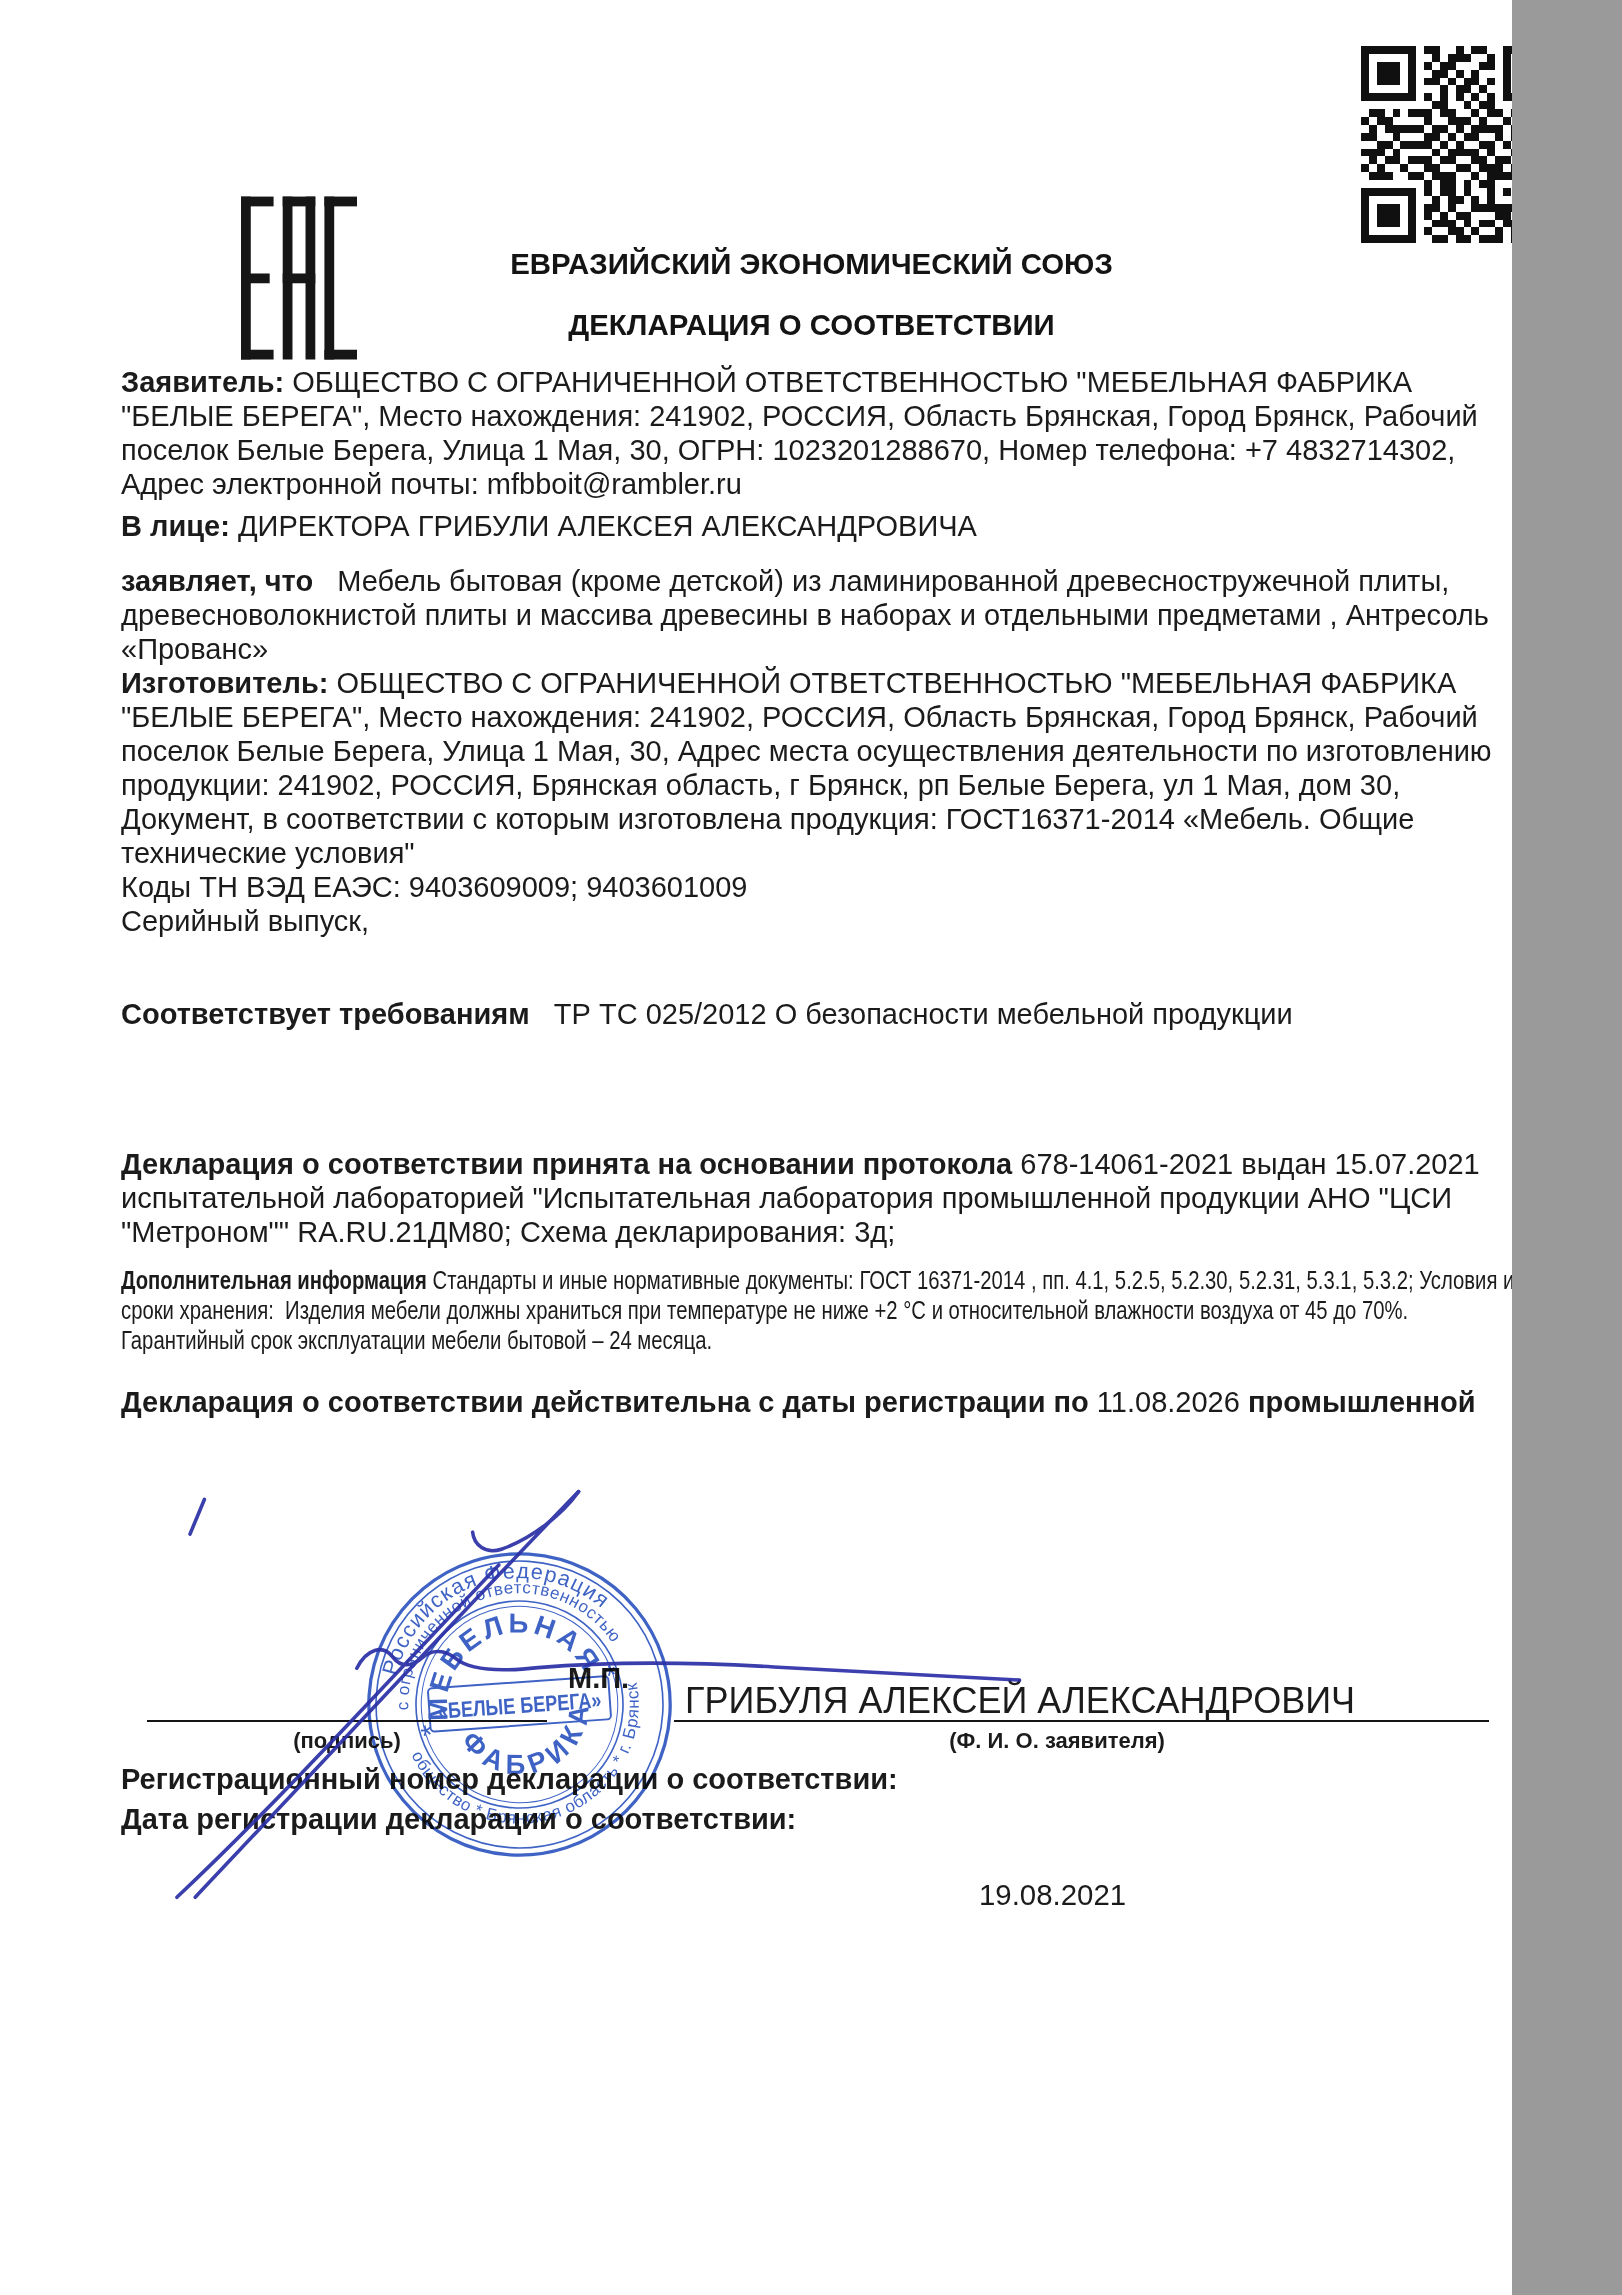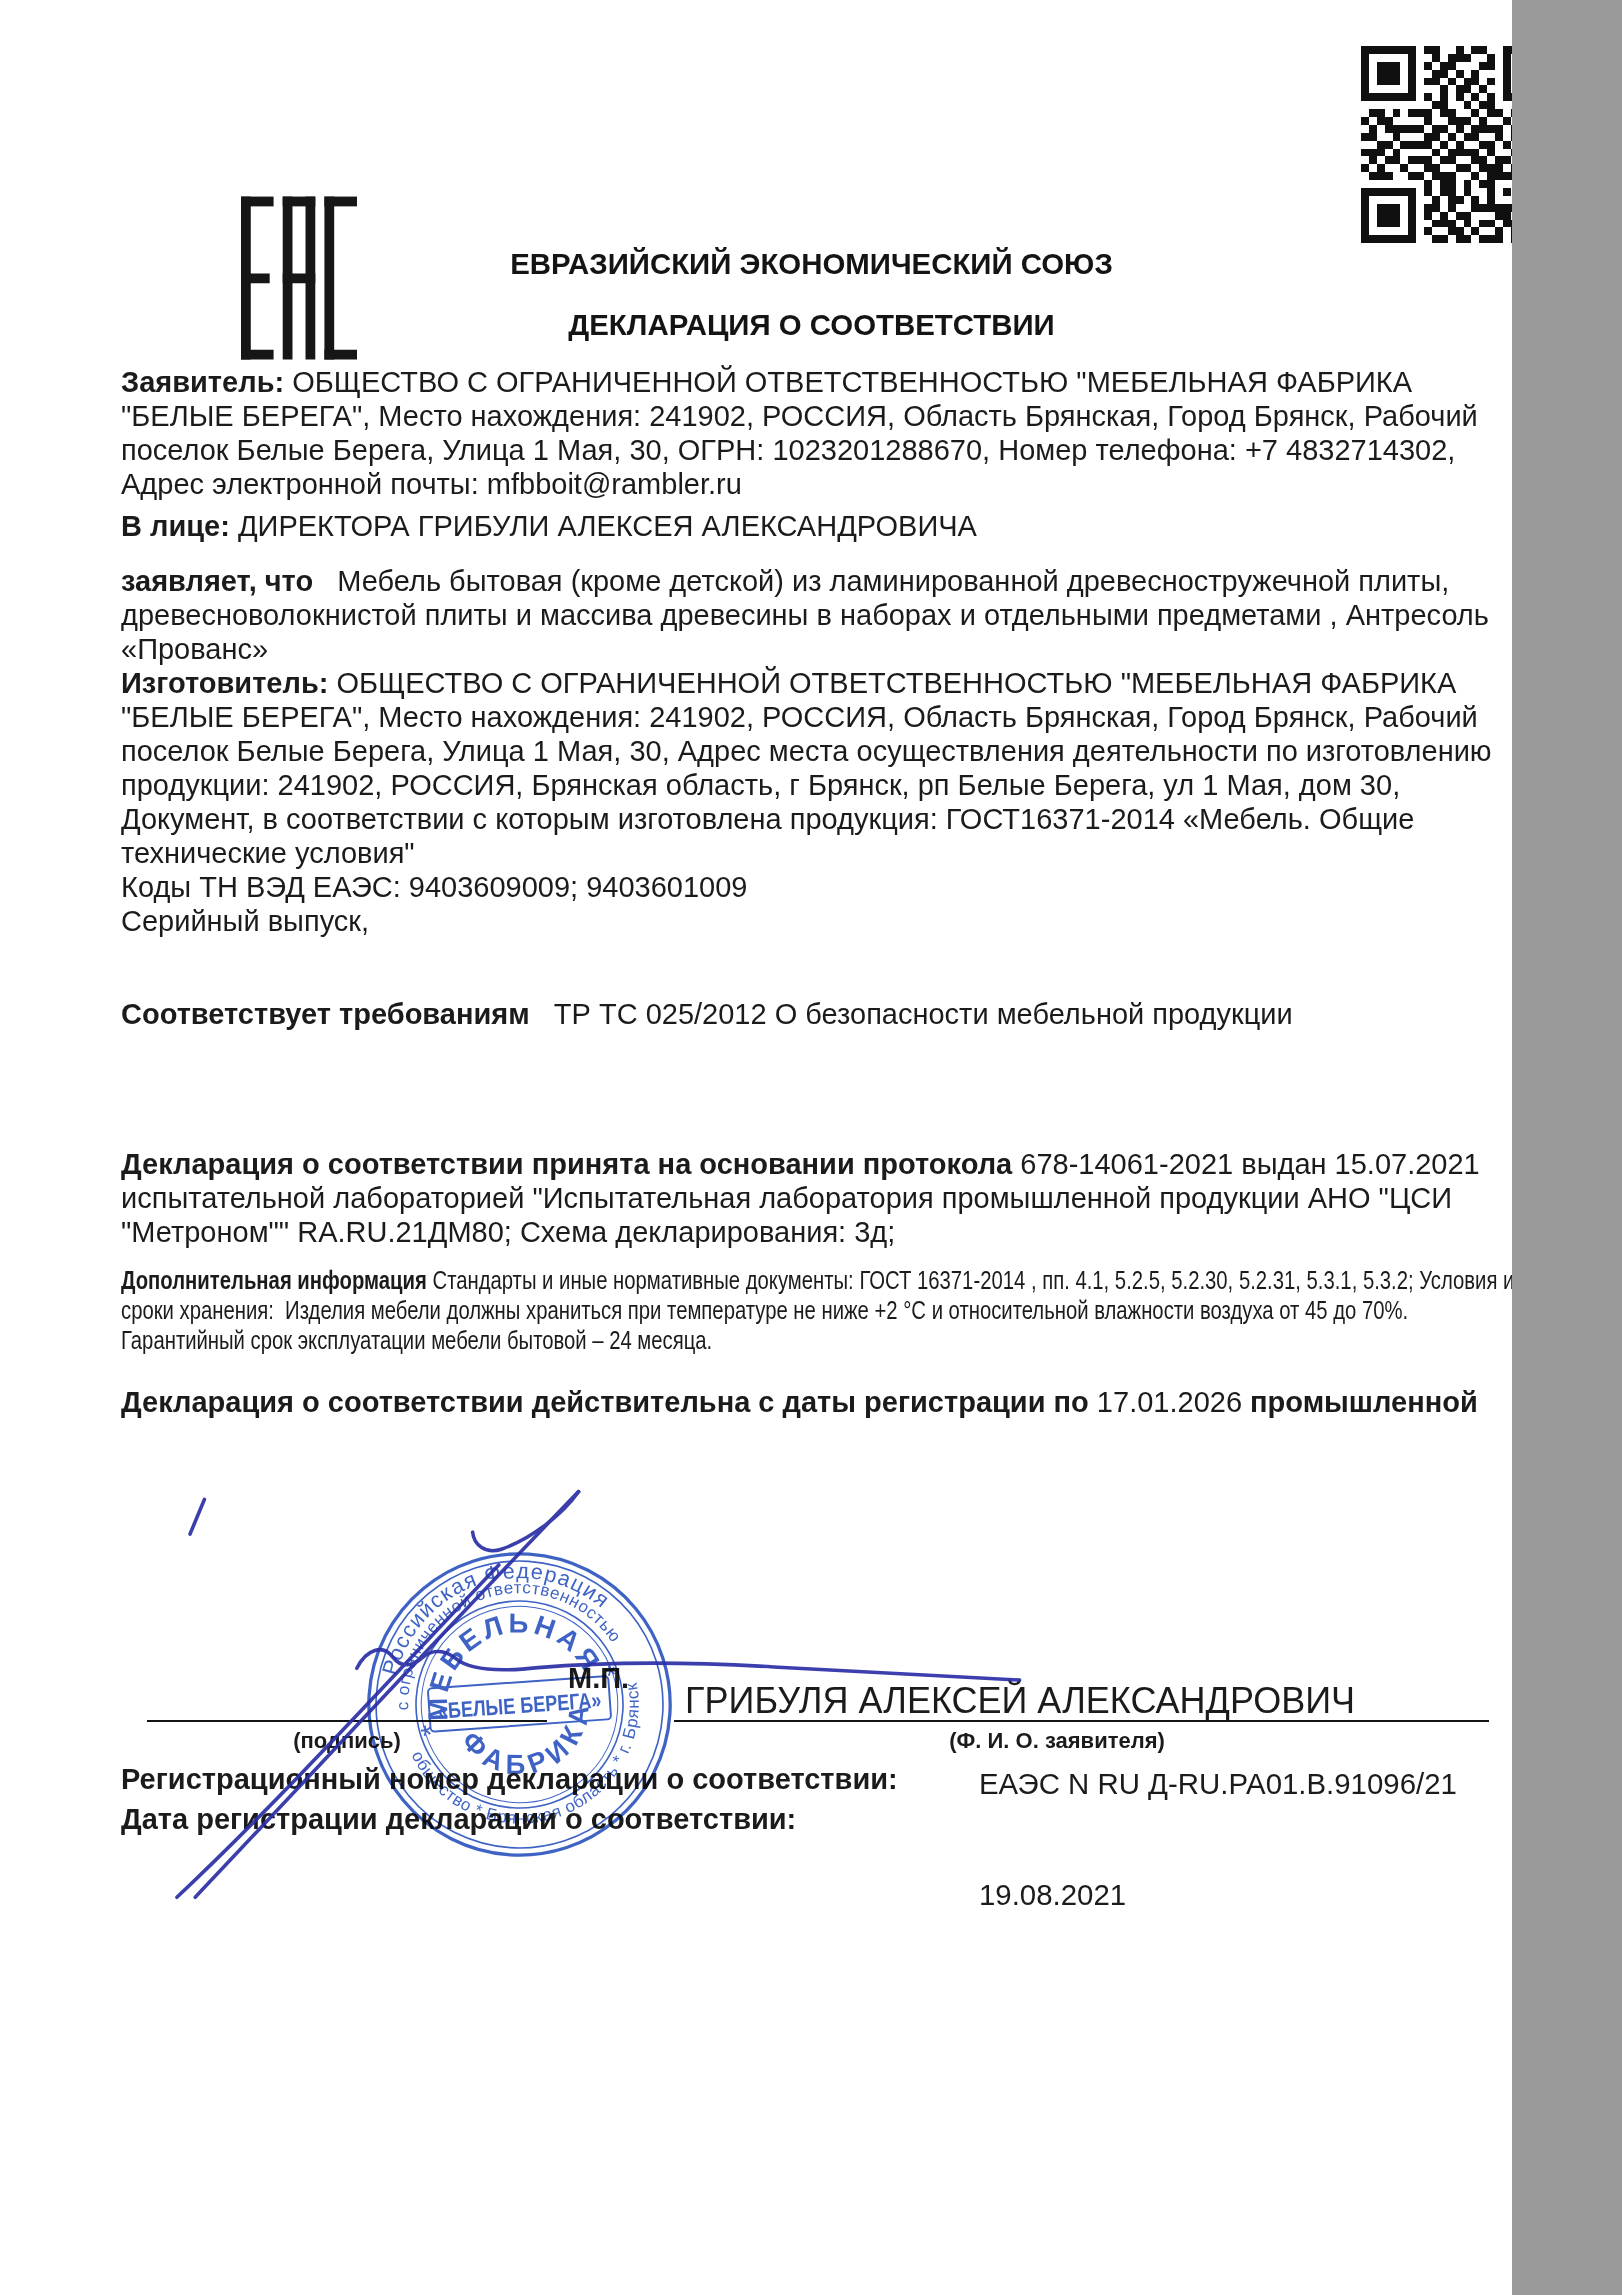--- a/index.html
+++ b/index.html
@@ -686,32 +686,31 @@
     <p><b>Заявитель:</b><span> ОБЩЕСТВО С ОГРАНИЧЕННОЙ ОТВЕТСТВЕННОСТЬЮ "МЕБЕЛЬНАЯ ФАБРИКА "БЕЛЫЕ БЕРЕГА", Место нахождения: 241902, РОССИЯ, Область Брянская, Город Брянск, Рабочий поселок Белые Берега, Улица 1 Мая, 30, ОГРН: 1023201288670, Номер телефона: +7 4832714302, Адрес электронной почты: mfbboit@rambler.ru</span></p>
     <p class="inface"><b>В лице:</b><span> ДИРЕКТОРА ГРИБУЛИ АЛЕКСЕЯ АЛЕКСАНДРОВИЧА</span></p>
     <p class="declares"><b>заявляет, что</b><span>   Мебель бытовая (кроме детской) из ламинированной древесностружечной плиты, древесноволокнистой плиты и массива древесины в наборах и отдельными предметами , Антресоль «Прованс»</span></p>
     <p><b>Изготовитель:</b><span> ОБЩЕСТВО С ОГРАНИЧЕННОЙ ОТВЕТСТВЕННОСТЬЮ "МЕБЕЛЬНАЯ ФАБРИКА "БЕЛЫЕ БЕРЕГА", Место нахождения: 241902, РОССИЯ, Область Брянская, Город Брянск, Рабочий поселок Белые Берега, Улица 1 Мая, 30, Адрес места осуществления деятельности по изготовлению продукции: 241902, РОССИЯ, Брянская область, г Брянск, рп Белые Берега, ул 1 Мая, дом 30,</span></p>
     <p>Документ, в соответствии с которым изготовлена продукция: ГОСТ16371-2014 «Мебель. Общие технические условия"</p>
     <p>Коды ТН ВЭД ЕАЭС: 9403609009; 9403601009</p>
     <p>Серийный выпуск,</p>
     <p class="compliance"><b>Соответствует требованиям</b><span>   ТР ТС 025/2012 О безопасности мебельной продукции</span></p>
     <p class="basis"><b>Декларация о соответствии принята на основании протокола</b><span> 678-14061-2021 выдан 15.07.2021  испытательной лабораторией "Испытательная лаборатория промышленной продукции АНО "ЦСИ "Метроном"" RA.RU.21ДМ80; Схема декларирования: 3д;</span></p>
     <p class="additional"><b>Дополнительная информация</b><span> Стандарты и иные нормативные документы: ГОСТ 16371-2014 , пп. 4.1, 5.2.5, 5.2.30, 5.2.31, 5.3.1, 5.3.2; Условия и сроки хранения:  Изделия мебели должны храниться при температуре не ниже +2 °С и относительной влажности воздуха от 45 до 70%. Гарантийный срок эксплуатации мебели бытовой – 24 месяца.</span></p>
-    <p class="validity"><b>Декларация о соответствии действительна с даты регистрации по</b><span> 17.01.2026 </span><b>промышленной</b></p>
+    <p class="validity"><b>Декларация о соответствии действительна с даты регистрации по</b><span> 11.08.2026 </span><b>промышленной</b></p>
   </div>
 
   <div class="abs sigline" style="left:147px; top:1720px; width:400px;"></div>
   <div class="abs caption" style="left:147px; top:1728px; width:400px;">(подпись)</div>
   <div class="abs mp" style="left:568px; top:1662px;">М.П.</div>
   <div class="abs name" style="left:685px; top:1680px;">ГРИБУЛЯ АЛЕКСЕЙ АЛЕКСАНДРОВИЧ</div>
   <div class="abs sigline" style="left:674px; top:1720px; width:815px;"></div>
   <div class="abs caption" style="left:674px; top:1728px; width:766px;">(Ф. И. О. заявителя)</div>
 
   <div class="abs reglabel" style="left:121px; top:1763px;">Регистрационный номер декларации о соответствии:</div>
-  <div class="abs regvalue" style="left:979px; top:1767px;">ЕАЭС N RU Д-RU.РА01.В.91096/21</div>
   <div class="abs reglabel" style="left:121px; top:1803px;">Дата регистрации декларации о соответствии:</div>
   <div class="abs regvalue" style="left:979px; top:1878px;">19.08.2021</div>
 
   <svg class="abs stampsvg" width="321" height="321" viewBox="-245 -245 490 490">
     <g transform="rotate(-18)" fill="none" stroke="#2e55c0">
       <circle r="230" stroke-width="5"></circle>
       <circle r="219" stroke-width="2.5"></circle>
       <circle r="158" stroke-width="2.5"></circle>
       <circle r="150" stroke-width="1.5"></circle>
       <defs>

